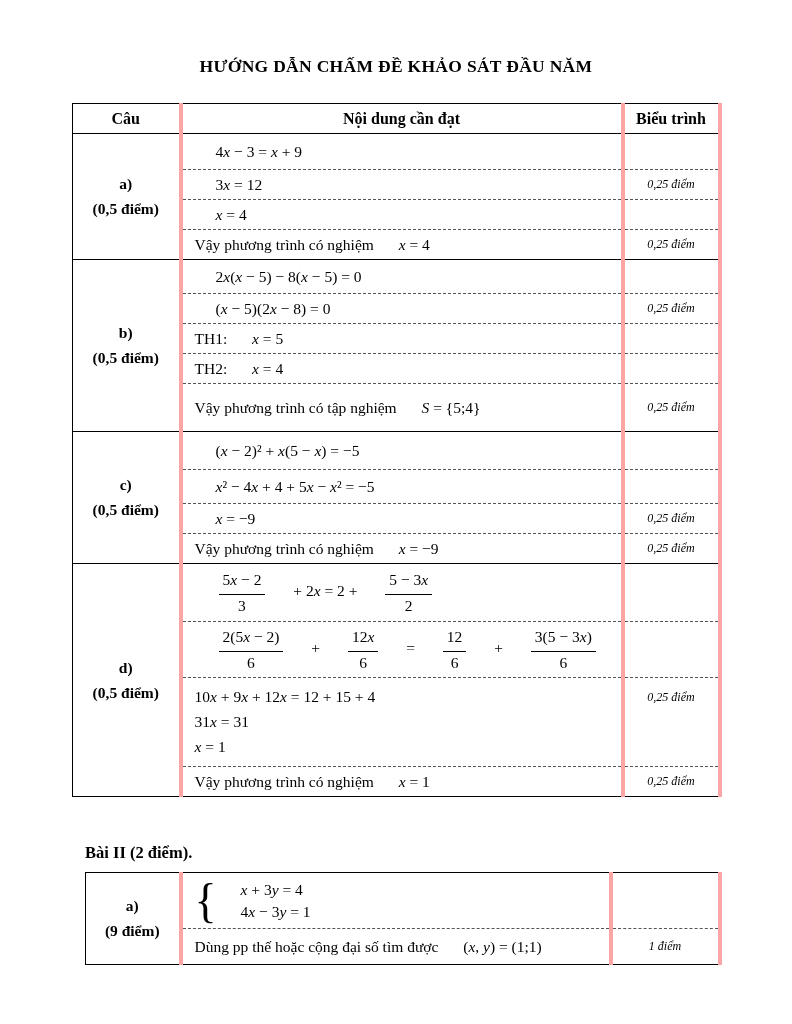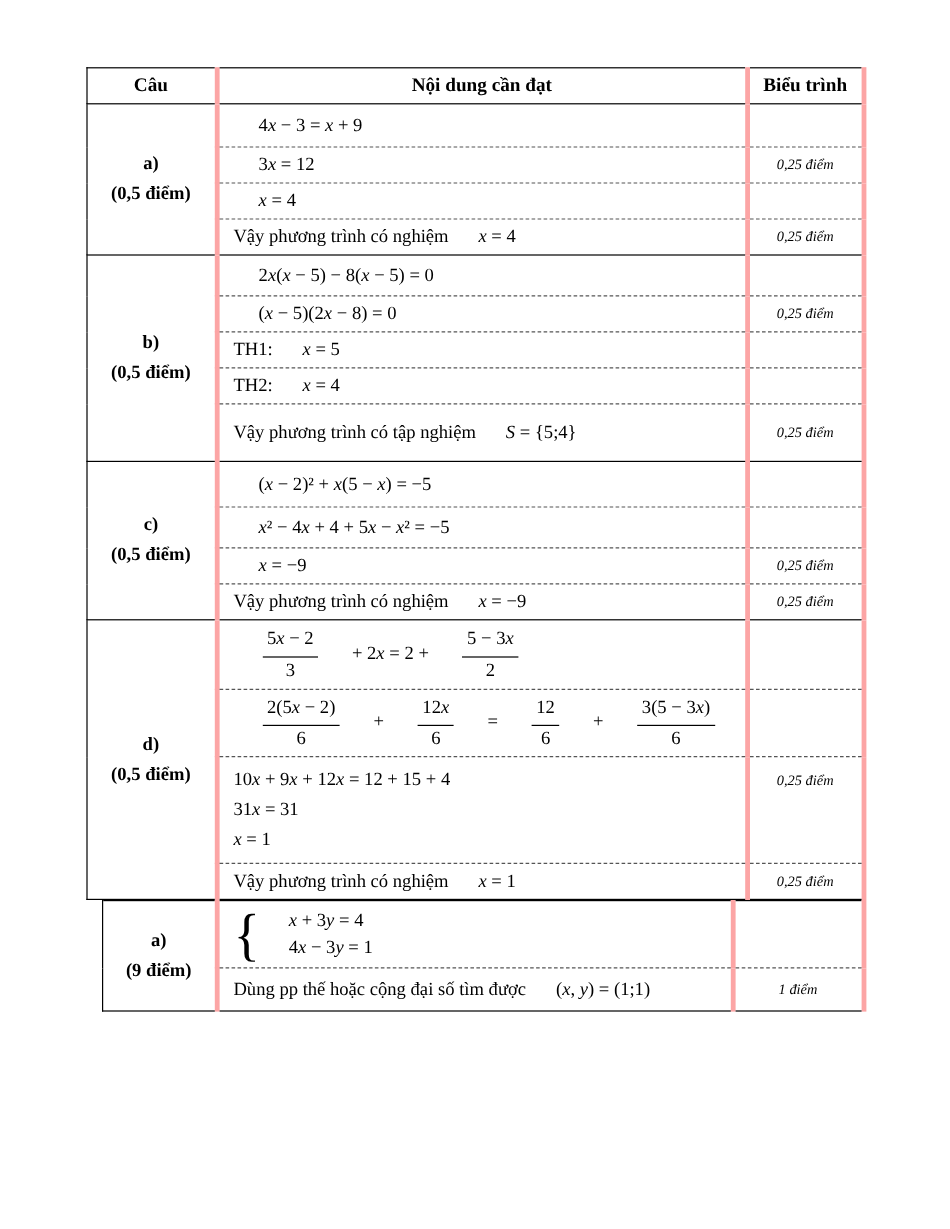--- a/index.html
+++ b/index.html
@@ -47,20 +47,21 @@
   tr.rh48 { height:48px; }
   tr.rh56 { height:56px; }
   tr.rh58 { height:58px; }
   tr.rh88 { height:88px; }
 </style>
 </head>
 <body>
 
 <div class="page">
 
+  <div class="doc-title">HƯỚNG DẪN CHẤM ĐỀ KHẢO SÁT ĐẦU NĂM</div>
 
 
   <table class="rubric t1">
     <colgroup>
         <col style="width:108px">
         <col style="width:442px">
         <col style="width:97px">
       </colgroup>
     <thead>
       <tr>
@@ -180,20 +181,21 @@
         </td>
         <td class="score-cell score-top"><span>0,25 điểm</span></td>
       </tr>
       <tr class="rh30 part-end">
         <td class="content-cell"><span class="plain">Vậy phương trình có nghiệm </span><span class="math"><i>x</i> = 1</span></td>
         <td class="score-cell"><span>0,25 điểm</span></td>
       </tr>
     </tbody>
   </table>
 
+  <div class="section-heading second">Bài II (2 điểm).</div>
 
   <table class="rubric t2">
     <colgroup>
         <col style="width:95px">
         <col style="width:430px">
         <col style="width:109px">
       </colgroup>
     <tbody>
       <tr class="rh56">
         <td class="cau-cell" rowspan="2">

